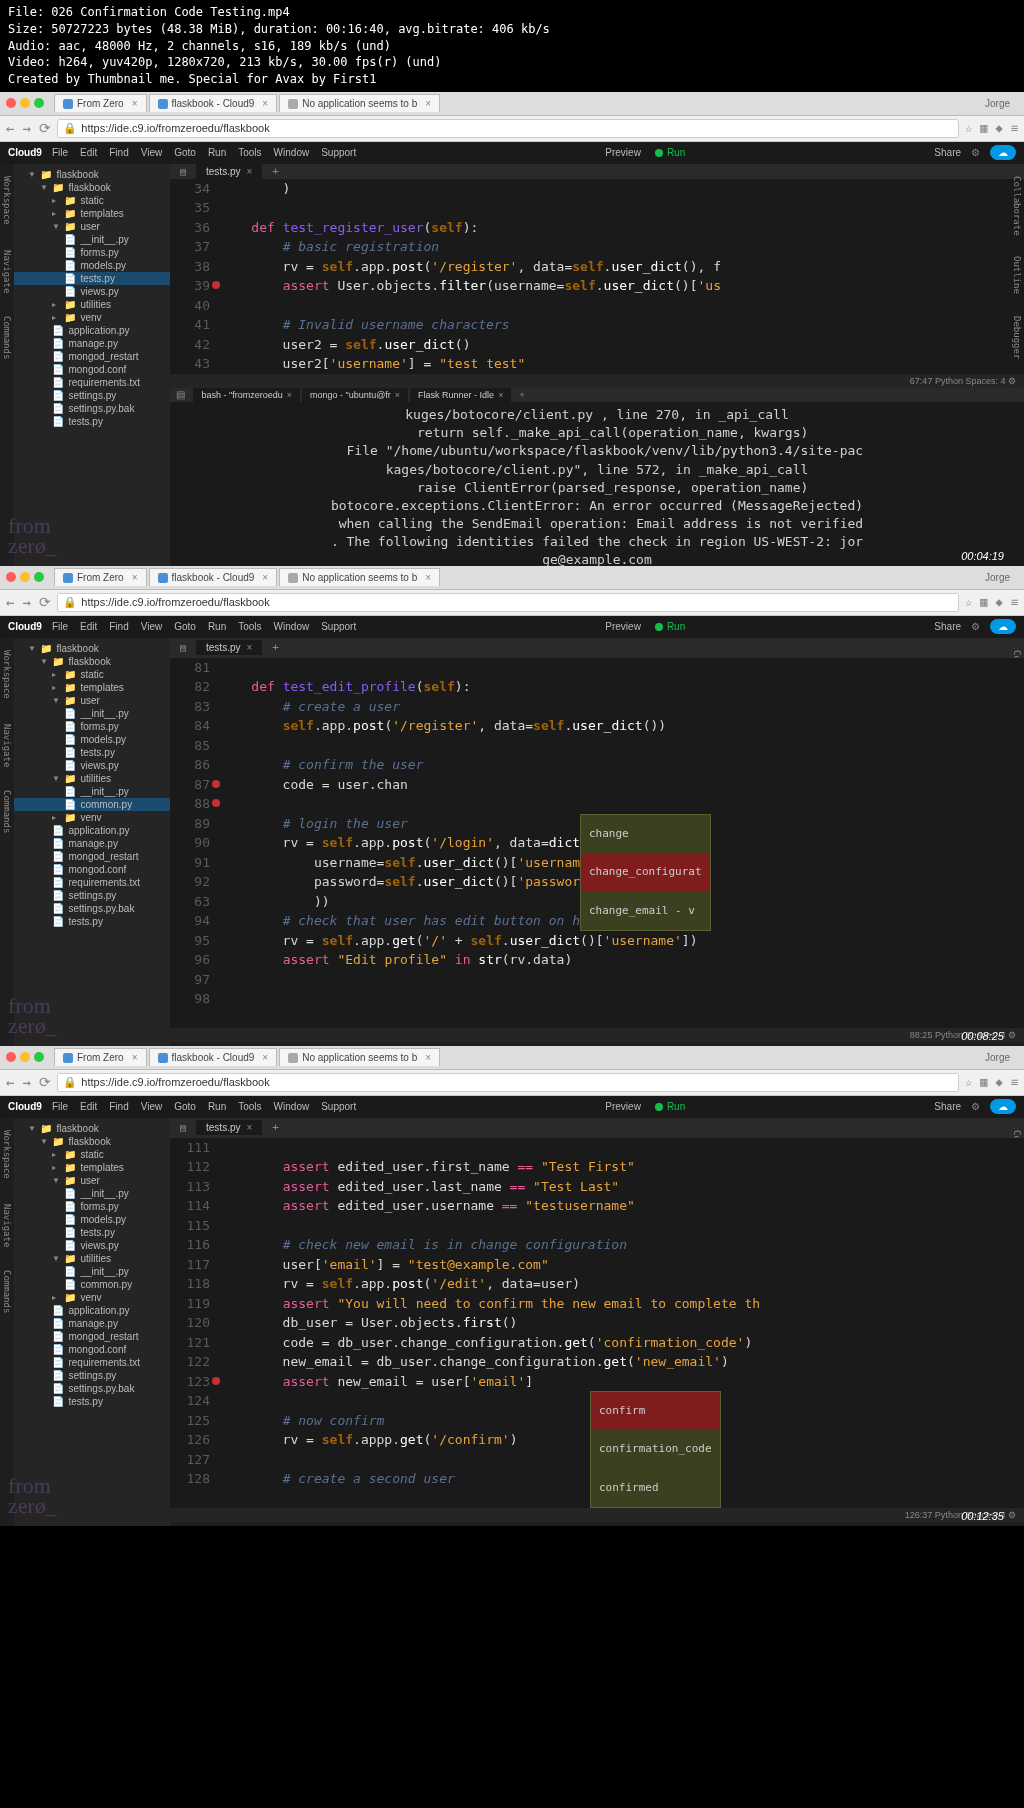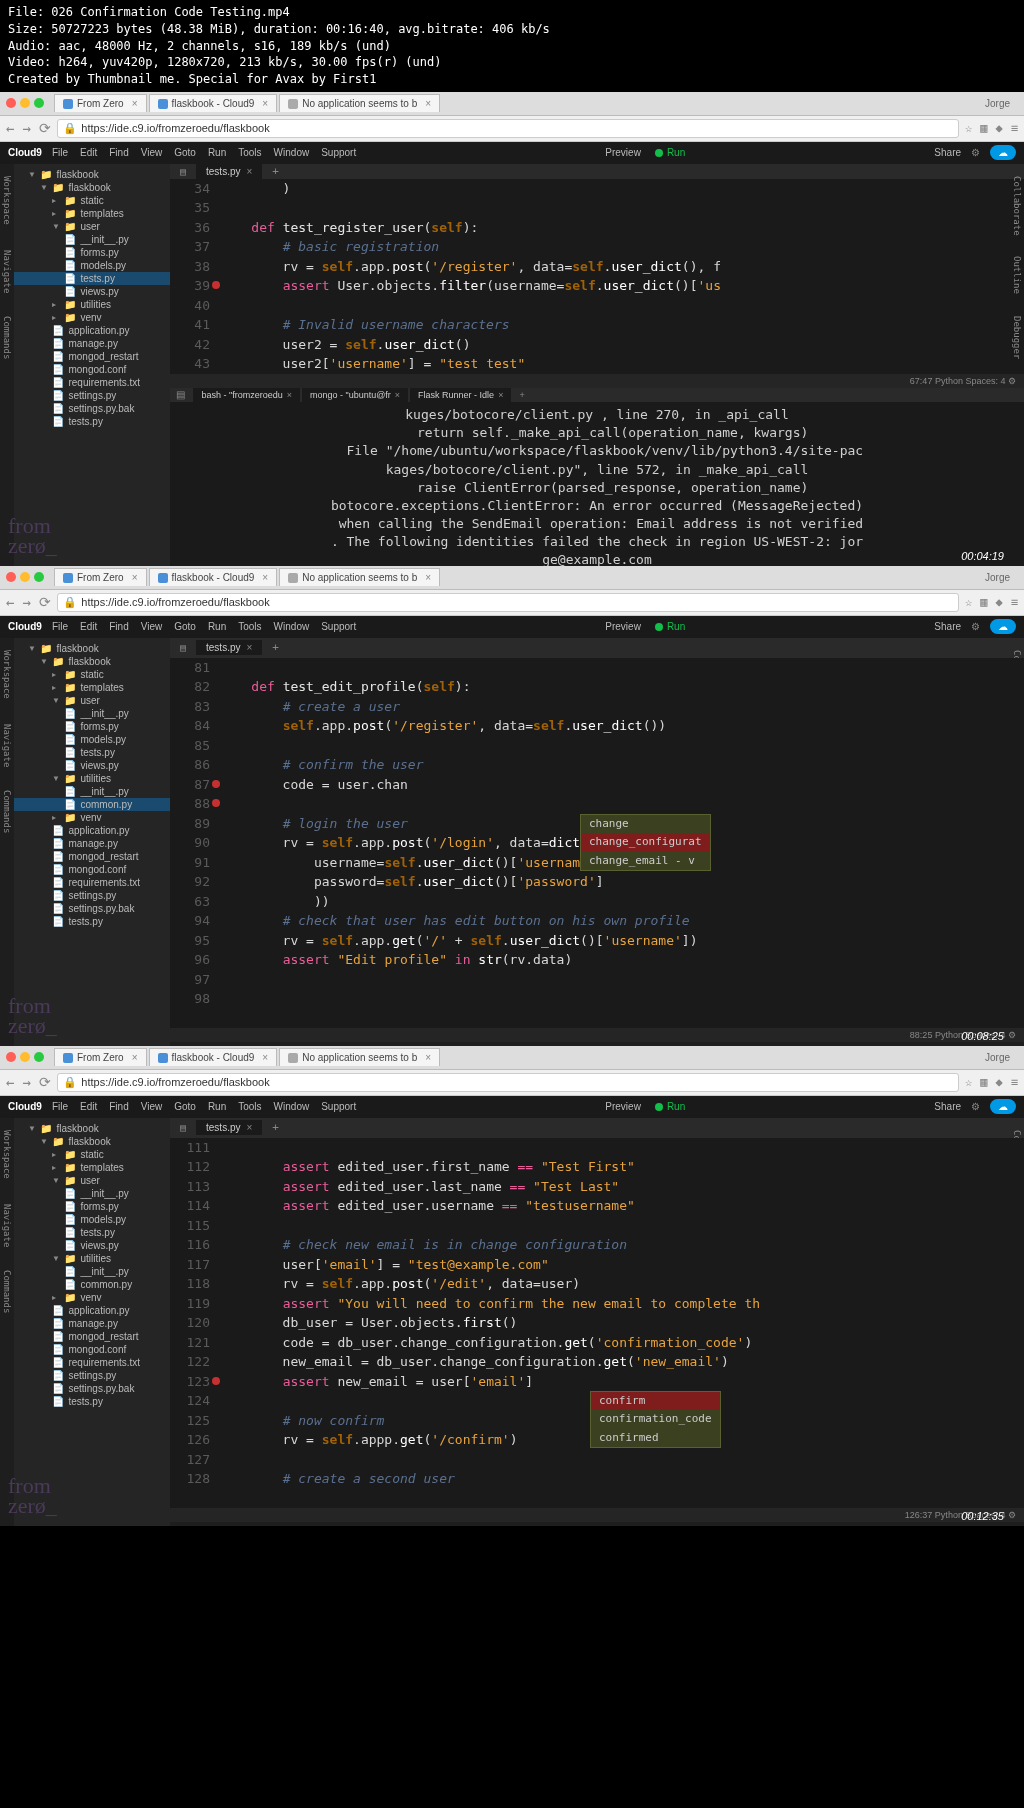--- a/index.html
+++ b/index.html
@@ -54,28 +54,28 @@
 .editor-tab { background: #1a1a1a; color: #ccc; padding: 2px 10px; font-size: 10px; display: flex; align-items: center; gap: 6px; font-family: Arial; }
 .editor-tab .x { color: #888; }
 .editor-plus { color: #888; padding: 0 6px; }
 .editor { display: flex; background: #1a1a1a; font-size: 13px; line-height: 1.5; }
 .gutter { width: 50px; text-align: right; color: #5a5a5a; padding-right: 10px; }
 .gutter .ln { height: 19.5px; position: relative; }
 .err-dot { position: absolute; right: -10px; width: 8px; height: 8px; background: #c73030; border-radius: 50%; top: 5px; }
 .code { flex: 1; color: #d8d8d8; overflow: hidden; }
 .code .cline { height: 19.5px; white-space: pre; }
 .kw { color: #e85d9a; }
-.def { color: #e5e5e5; }
+.def { color: #8b5cf6; }
 .str { color: #e8a33d; }
 .fn { color: #ffffff; }
 .self { color: #a16207; font-weight: bold; }
 .cm { color: #5a7090; font-style: italic; }
 .op { color: #e85d9a; }
 .autocomplete { position: absolute; background: #3a4020; border: 1px solid #5a6030; font-size: 11px; }
-.ac-item { padding: 1px 8px; color: #ccc; }
+.ac-item { padding: 11px 8px; color: #ccc; }
 .ac-item.sel { background: #7f1d1d; }
 .status-bar { background: #252525; color: #888; font-size: 9px; text-align: right; padding: 2px 8px; font-family: Arial; }
 .terminal-tabs { background: #2a2a2a; display: flex; align-items: center; height: 20px; gap: 2px; font-size: 9px; font-family: Arial; }
 .term-tab { background: #1a1a1a; color: #ccc; padding: 2px 8px; display: flex; gap: 4px; }
 .term-tab .x { color: #888; }
 .terminal { background: #1a1a1a; color: #d0d0d0; font-size: 13px; line-height: 1.4; padding: 4px 8px; text-align: center; }
 .terminal .tline { white-space: pre-wrap; }
 .watermark { position: absolute; left: 8px; bottom: 10px; color: #4a3a5a; font-size: 22px; line-height: 0.9; font-family: Georgia, serif; }
 .timestamp { position: absolute; right: 20px; bottom: 4px; color: #fff; font-size: 11px; font-style: italic; font-family: Arial; }
 </style>

